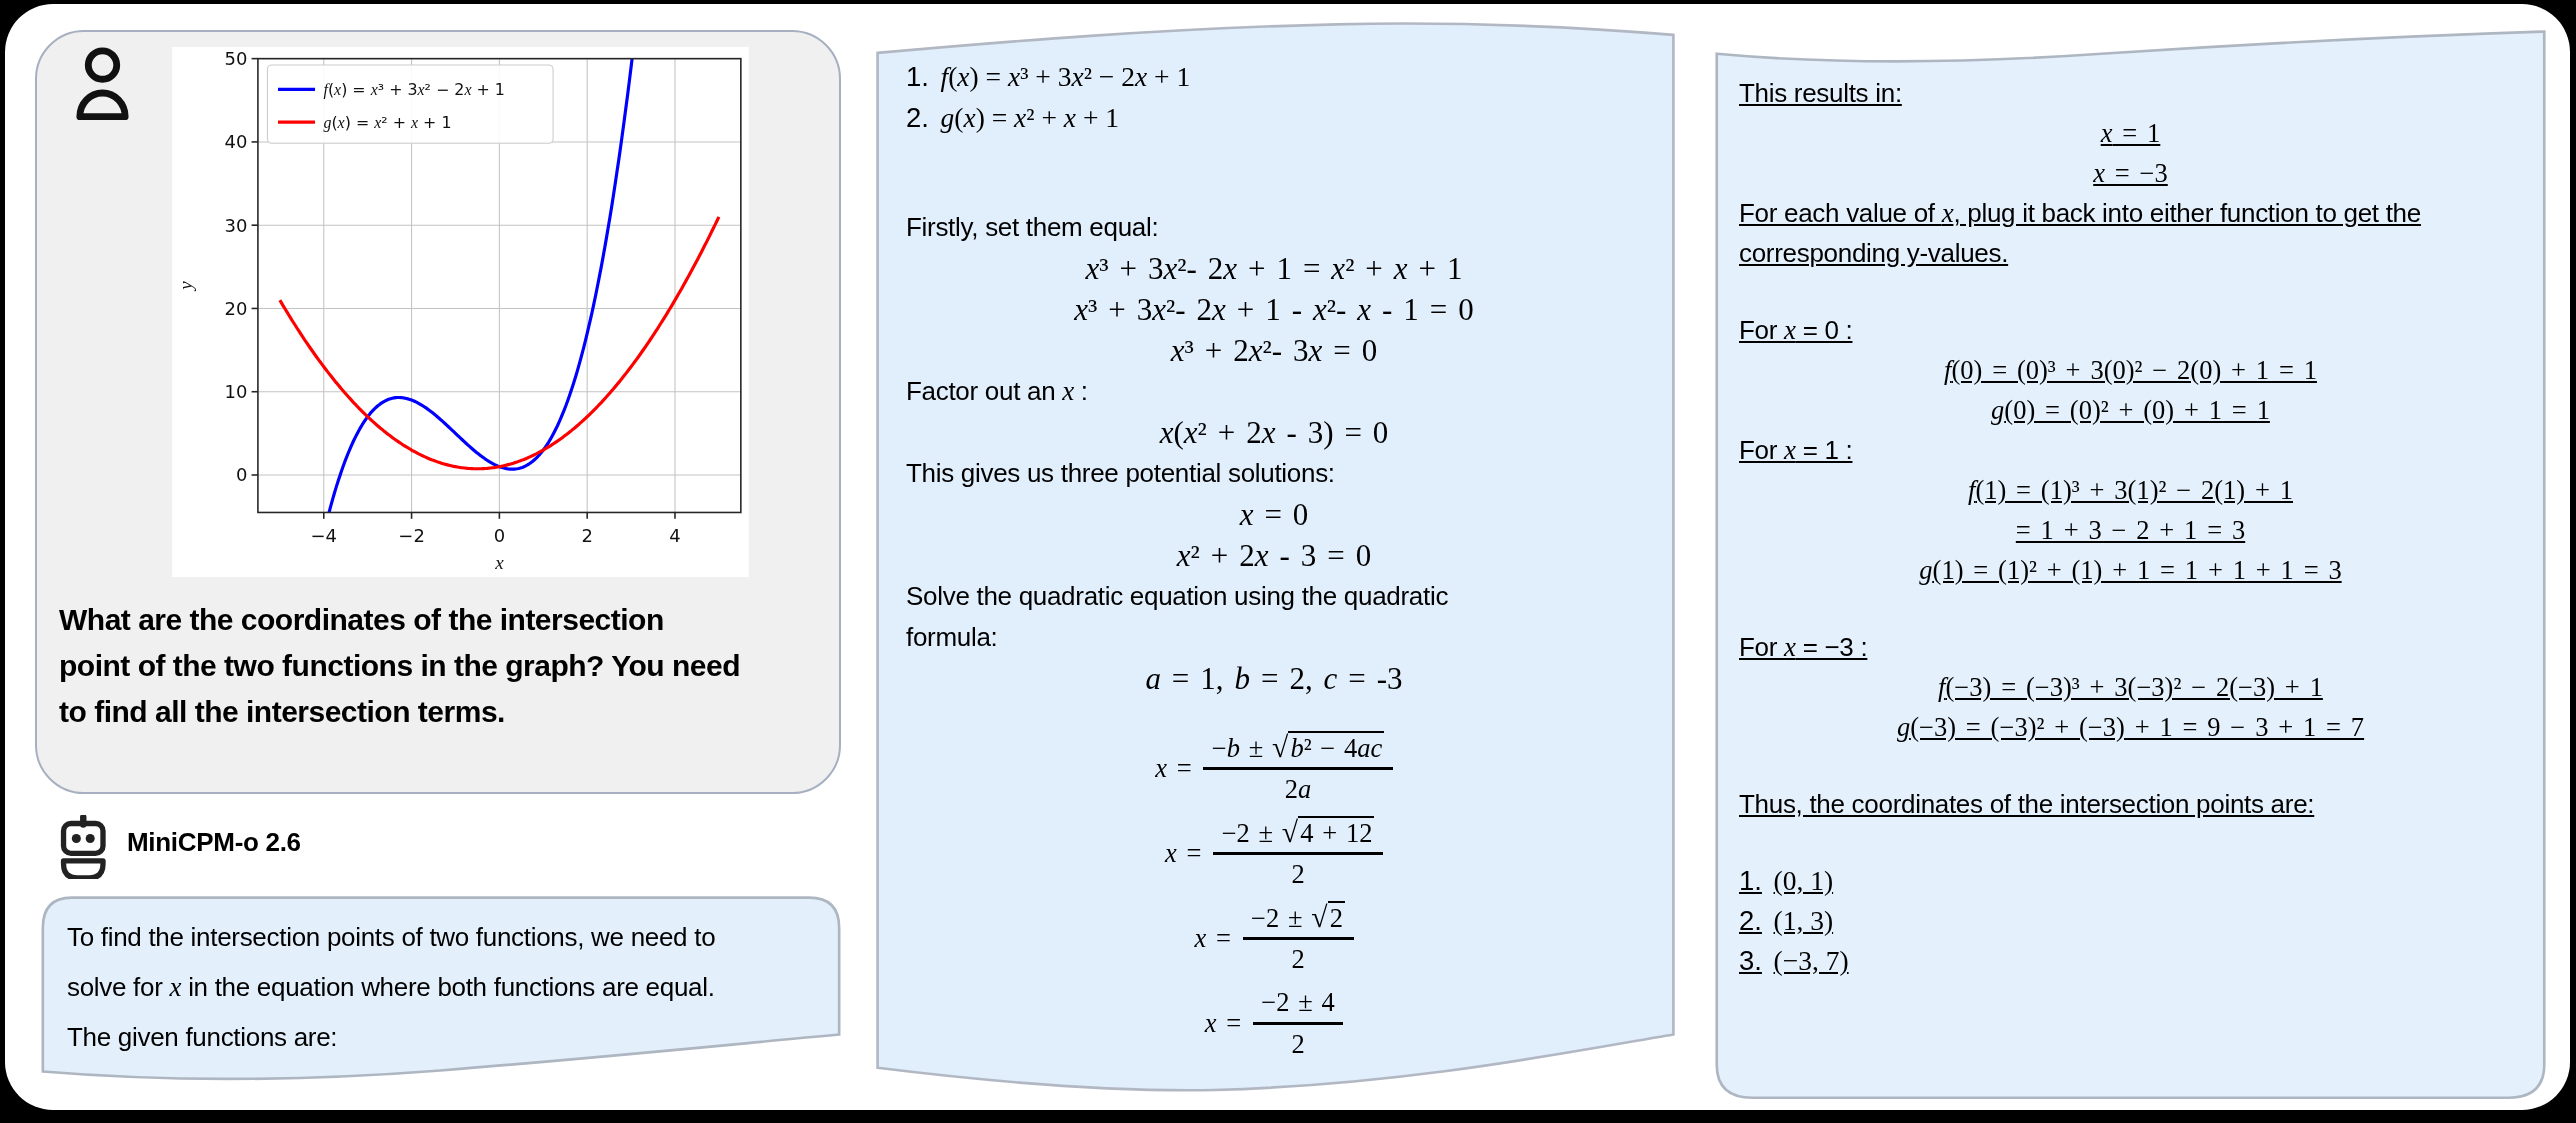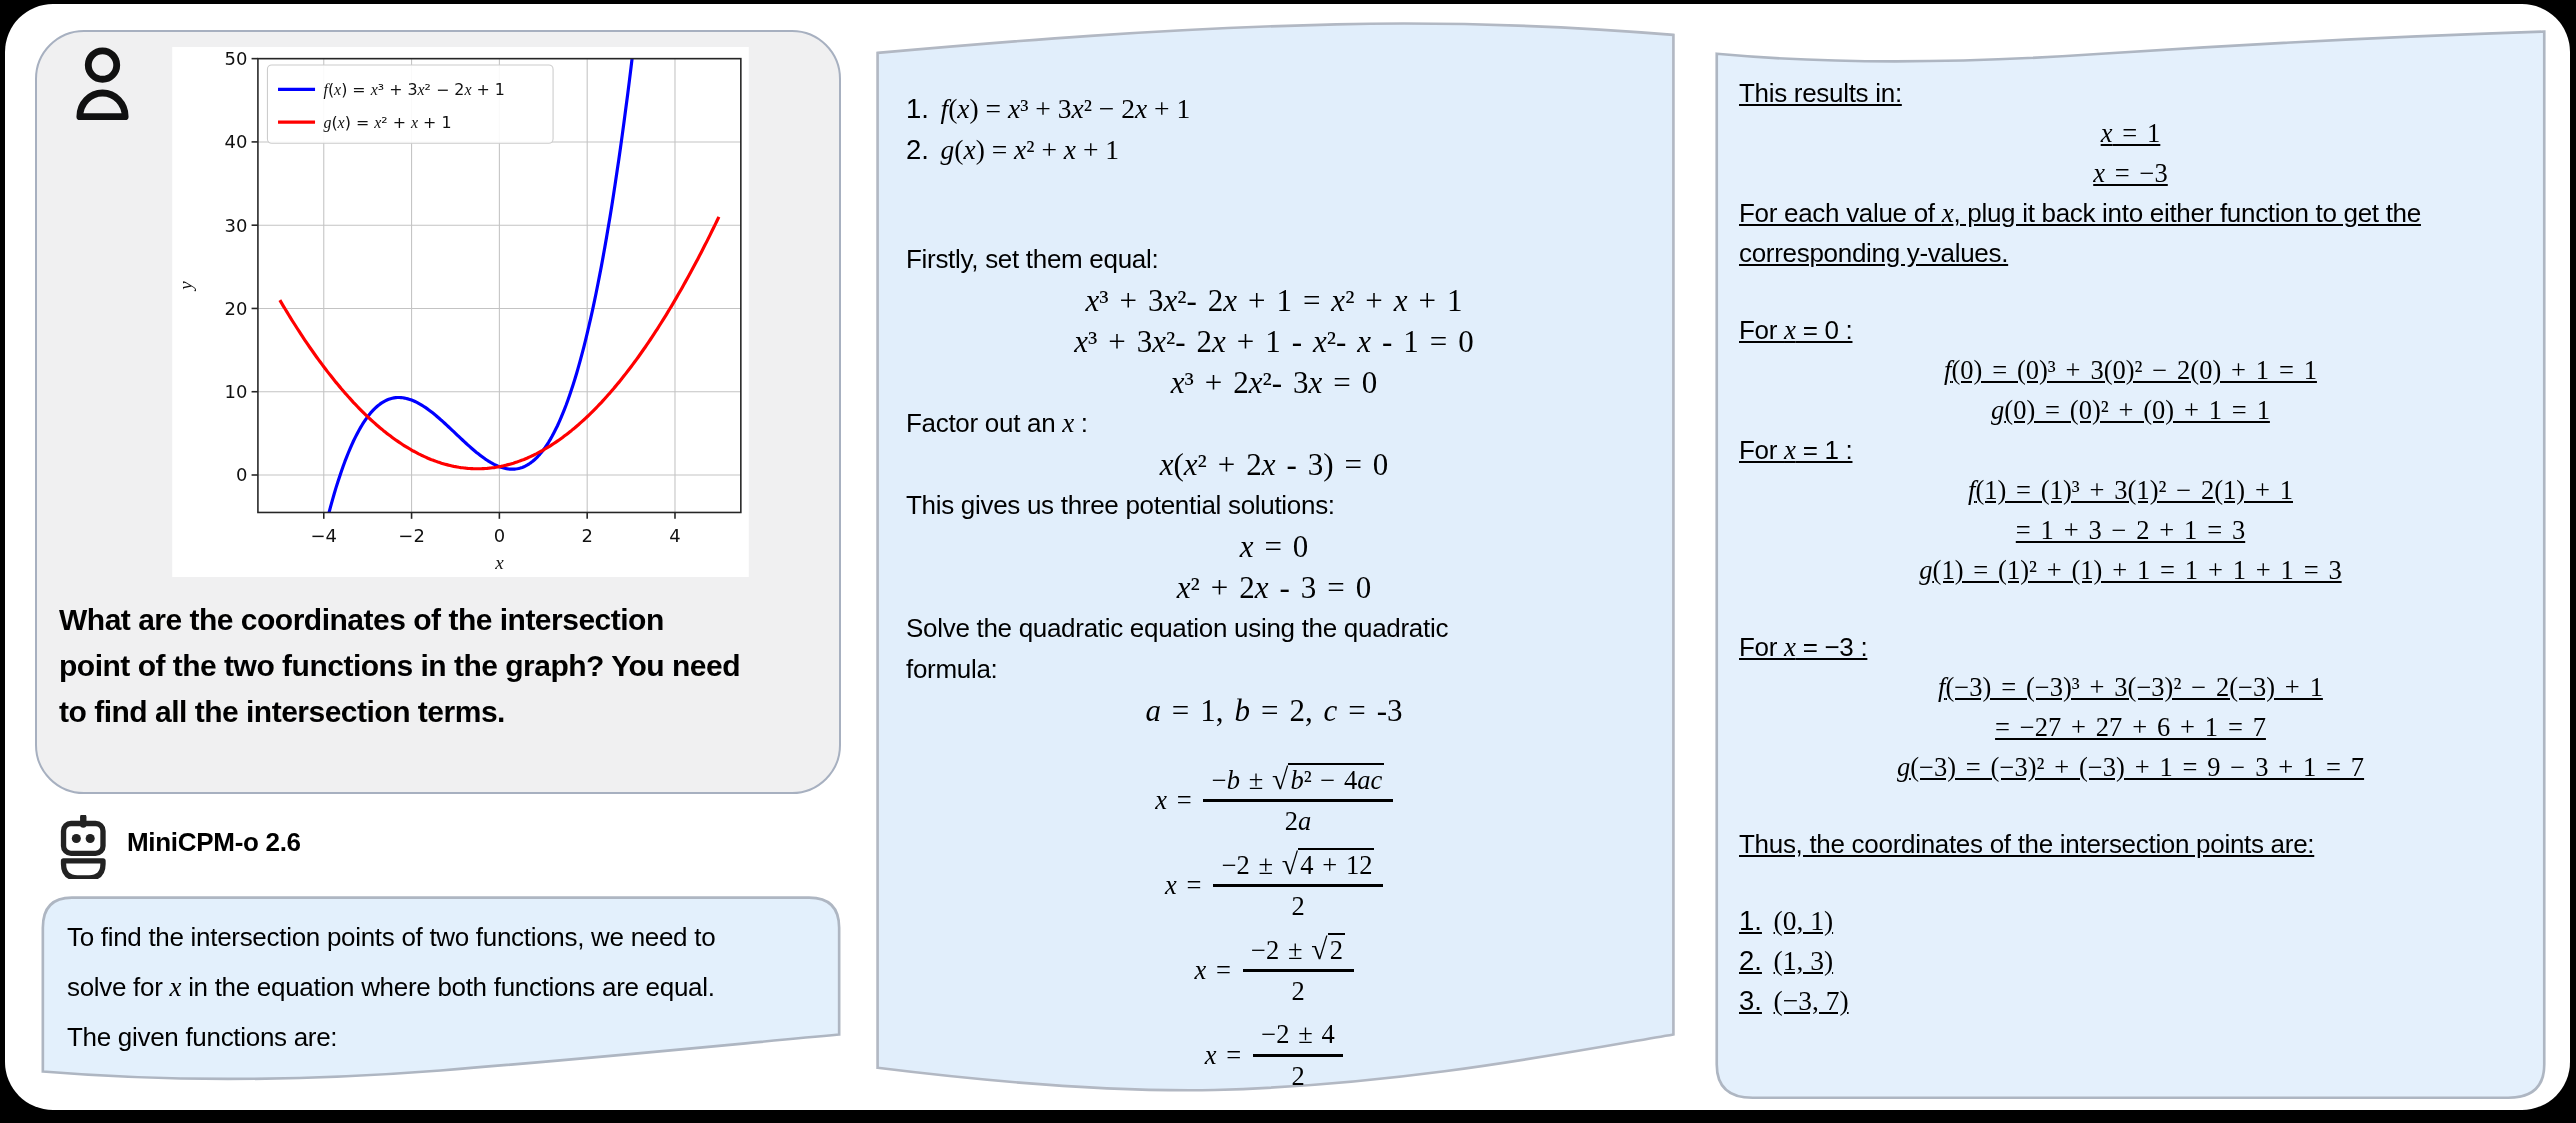--- a/index.html
+++ b/index.html
@@ -16,21 +16,21 @@
   #bot-icon{position:absolute;left:55px;top:815px;}
   #bot-name{position:absolute;left:127px;top:827px;font-size:26px;font-weight:bold;letter-spacing:-0.3px;}
   
   .panel-svg{position:absolute;}
   #bubble1-svg{left:41px;top:896px;}
   #mid-svg{left:876px;top:21px;}
   #rt-svg{left:1715px;top:21px;}
   #bubble1-text{position:absolute;left:67px;top:912px;width:688px;font-size:26px;line-height:50px;letter-spacing:-0.3px;}
   
   .lines{position:absolute;}
-  #mid-lines{left:906px;top:88px;width:736px;}
+  #mid-lines{left:906px;top:56px;width:736px;}
   #rt-lines{left:1739px;top:73px;width:783px;}
   .ln{min-height:41px;line-height:41px;white-space:normal;}
   #rt-lines .ln{min-height:40px;line-height:40px;text-decoration:underline;}
   .ln.p{font-family:"Liberation Sans",sans-serif;font-size:26px;text-align:left;letter-spacing:-0.3px;}
   .ln.eq{font-family:"Liberation Serif",serif;font-size:31px;text-align:center;word-spacing:3.2px;}
   .ln.ol{font-family:"Liberation Serif",serif;font-size:27.5px;text-align:left;}
   .ln.ol .on{font-family:"Liberation Sans",sans-serif;margin-right:11.6px;}
   #rt-lines .ln.eq{font-size:26.5px;}
   .mx{font-family:"Liberation Serif",serif;font-style:italic;font-size:1.04em;}
   i{font-family:"Liberation Serif",serif;}
@@ -184,21 +184,20 @@
       <div class="ln p">For <span class="mx">x</span> = 0 :</div>
       <div class="ln eq"><i>f</i>(0) = (0)³ + 3(0)² − 2(0) + 1 = 1</div>
       <div class="ln eq"><i>g</i>(0) = (0)² + (0) + 1 = 1</div>
       <div class="ln p">For <span class="mx">x</span> = 1 :</div>
       <div class="ln eq"><i>f</i>(1) = (1)³ + 3(1)² − 2(1) + 1</div>
       <div class="ln eq">= 1 + 3 − 2 + 1 = 3</div>
       <div class="ln eq"><i>g</i>(1) = (1)² + (1) + 1 = 1 + 1 + 1 = 3</div>
       <div style="height: 37px;"></div>
       <div class="ln p">For <span class="mx">x</span> = −3 :</div>
       <div class="ln eq"><i>f</i>(−3) = (−3)³ + 3(−3)² − 2(−3) + 1</div>
-      <div class="ln eq">= −27 + 27 + 6 + 1 = 7</div>
       <div class="ln eq"><i>g</i>(−3) = (−3)² + (−3) + 1 = 9 − 3 + 1 = 7</div>
       <div style="height: 37px;"></div>
       <div class="ln p">Thus, the coordinates of the intersection points are:</div>
       <div style="height: 37px;"></div>
       <div class="ln ol"><span class="on">1.</span>(0, 1)</div>
       <div class="ln ol"><span class="on">2.</span>(1, 3)</div>
       <div class="ln ol"><span class="on">3.</span>(−3, 7)</div>
     </div>
 </div>
 

